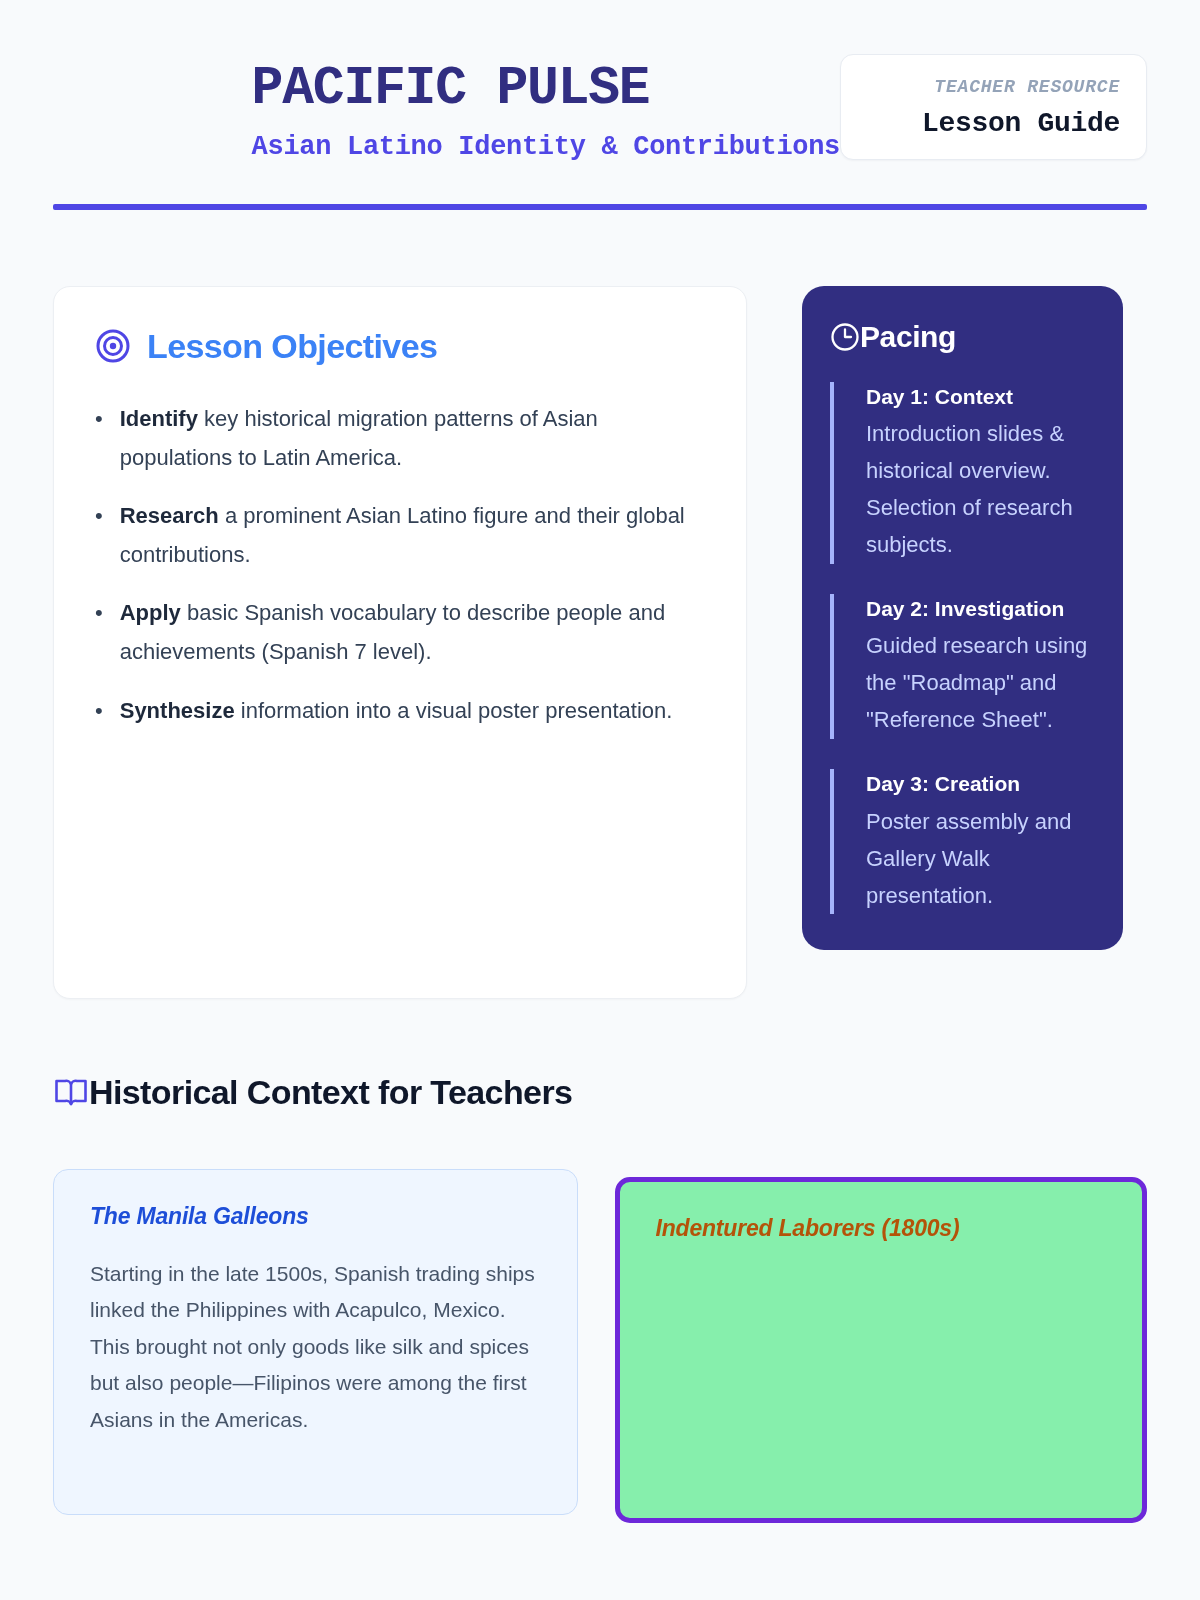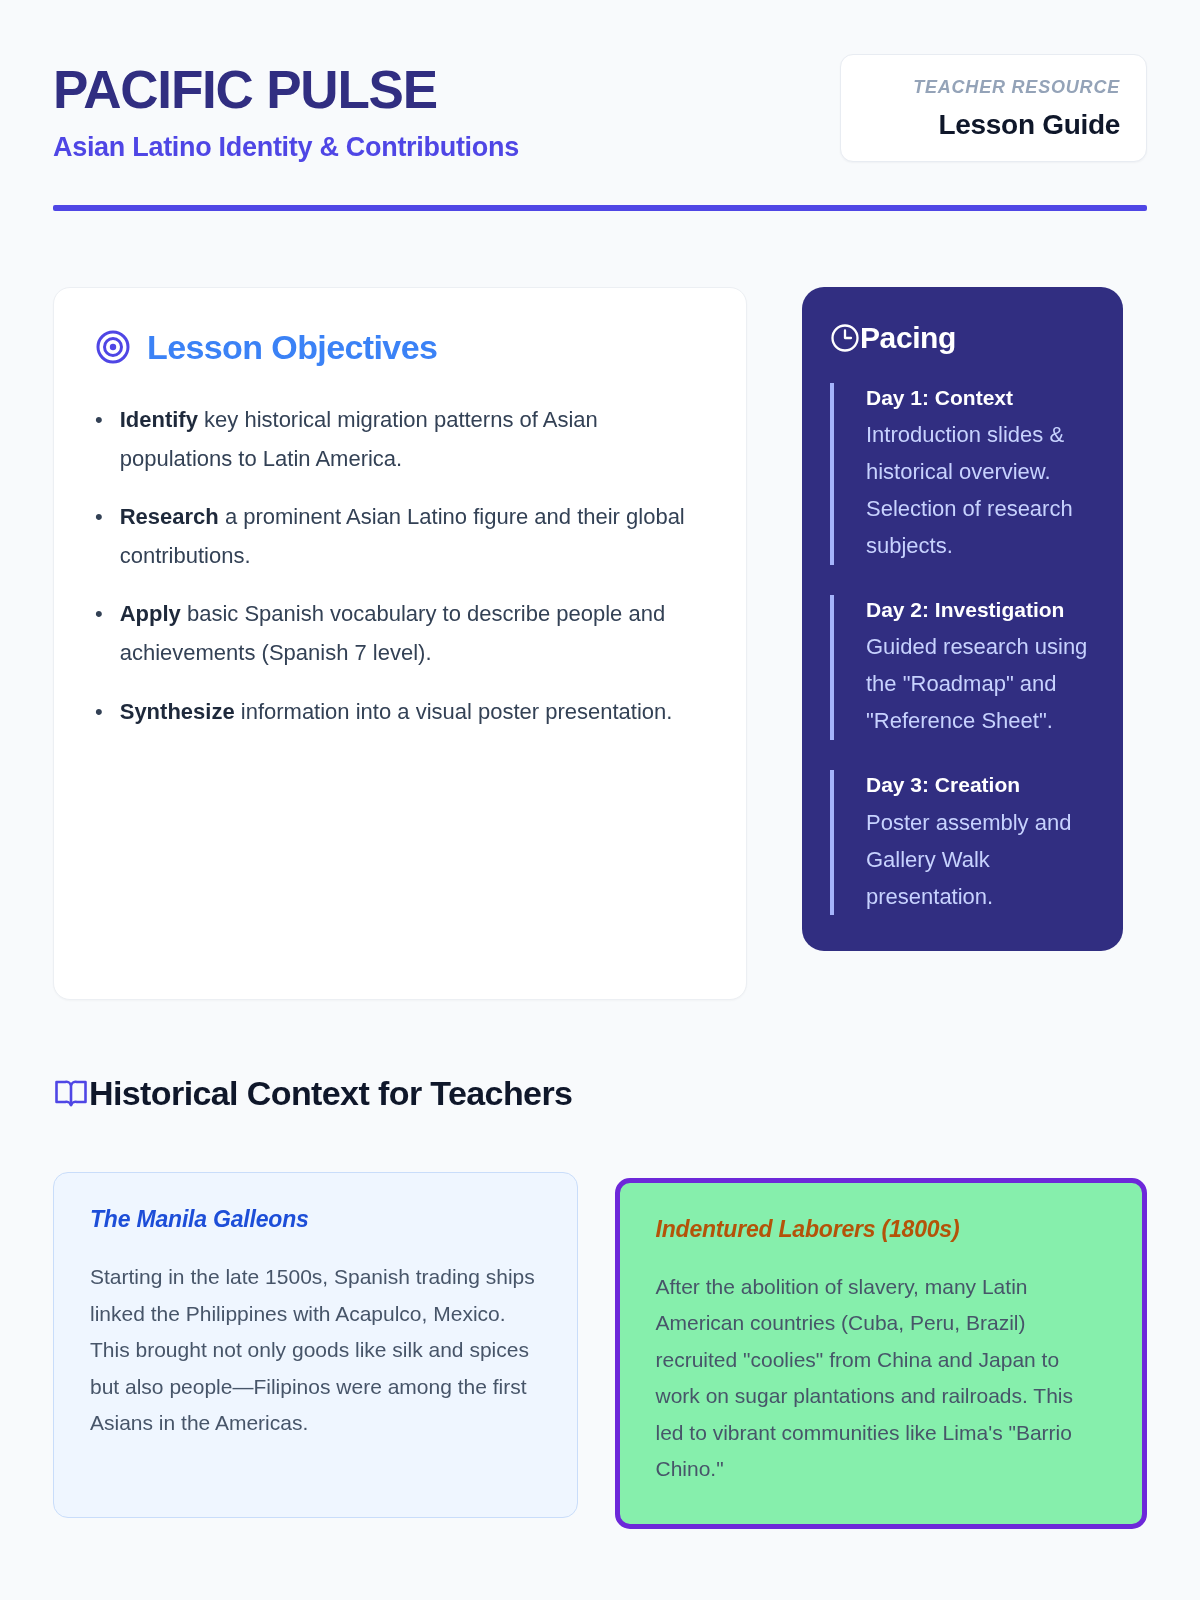--- a/index.html
+++ b/index.html
@@ -19,23 +19,24 @@
   .page {
     width: 1200px;
     height: 1600px;
     padding: 54px 53px 0 53px;
     position: relative;
   }
 
   
   .header {
     display: flex;
-    justify-content: space-between;
+    justify-content: flex-end;
     align-items: flex-start;
     width: 100%;
+    font-family: Liberation Mono, monospace;
   }
 
   .brand-block { padding-top: 8px; }
 
   .brand-title {
     font-size: 53px;
     font-weight: 700;
     letter-spacing: -1.2px;
     color: #312e81;
     line-height: 1.05;
@@ -341,17 +342,16 @@
     <span class="section-head-title">Historical Context for Teachers</span>
   </div>
 
   <div class="context-grid">
     <div class="context-card blue">
       <div class="context-title">The Manila Galleons</div>
       <div class="context-body">Starting in the late 1500s, Spanish trading ships linked the Philippines with Acapulco, Mexico. This brought not only goods like silk and spices but also people—Filipinos were among the first Asians in the Americas.</div>
     </div>
     <div class="context-card amber">
       <div class="context-title">Indentured Laborers (1800s)</div>
-      <div class="context-body">After the abolition of slavery, many Latin American countries (Cuba, Peru, Brazil) recruited "coolies" from China and Japan to work on sugar plantations and railroads. This led to vibrant communities like Lima's "Barrio Chino."</div>
     </div>
   </div>
 
 </div>
 
 </body></html>

